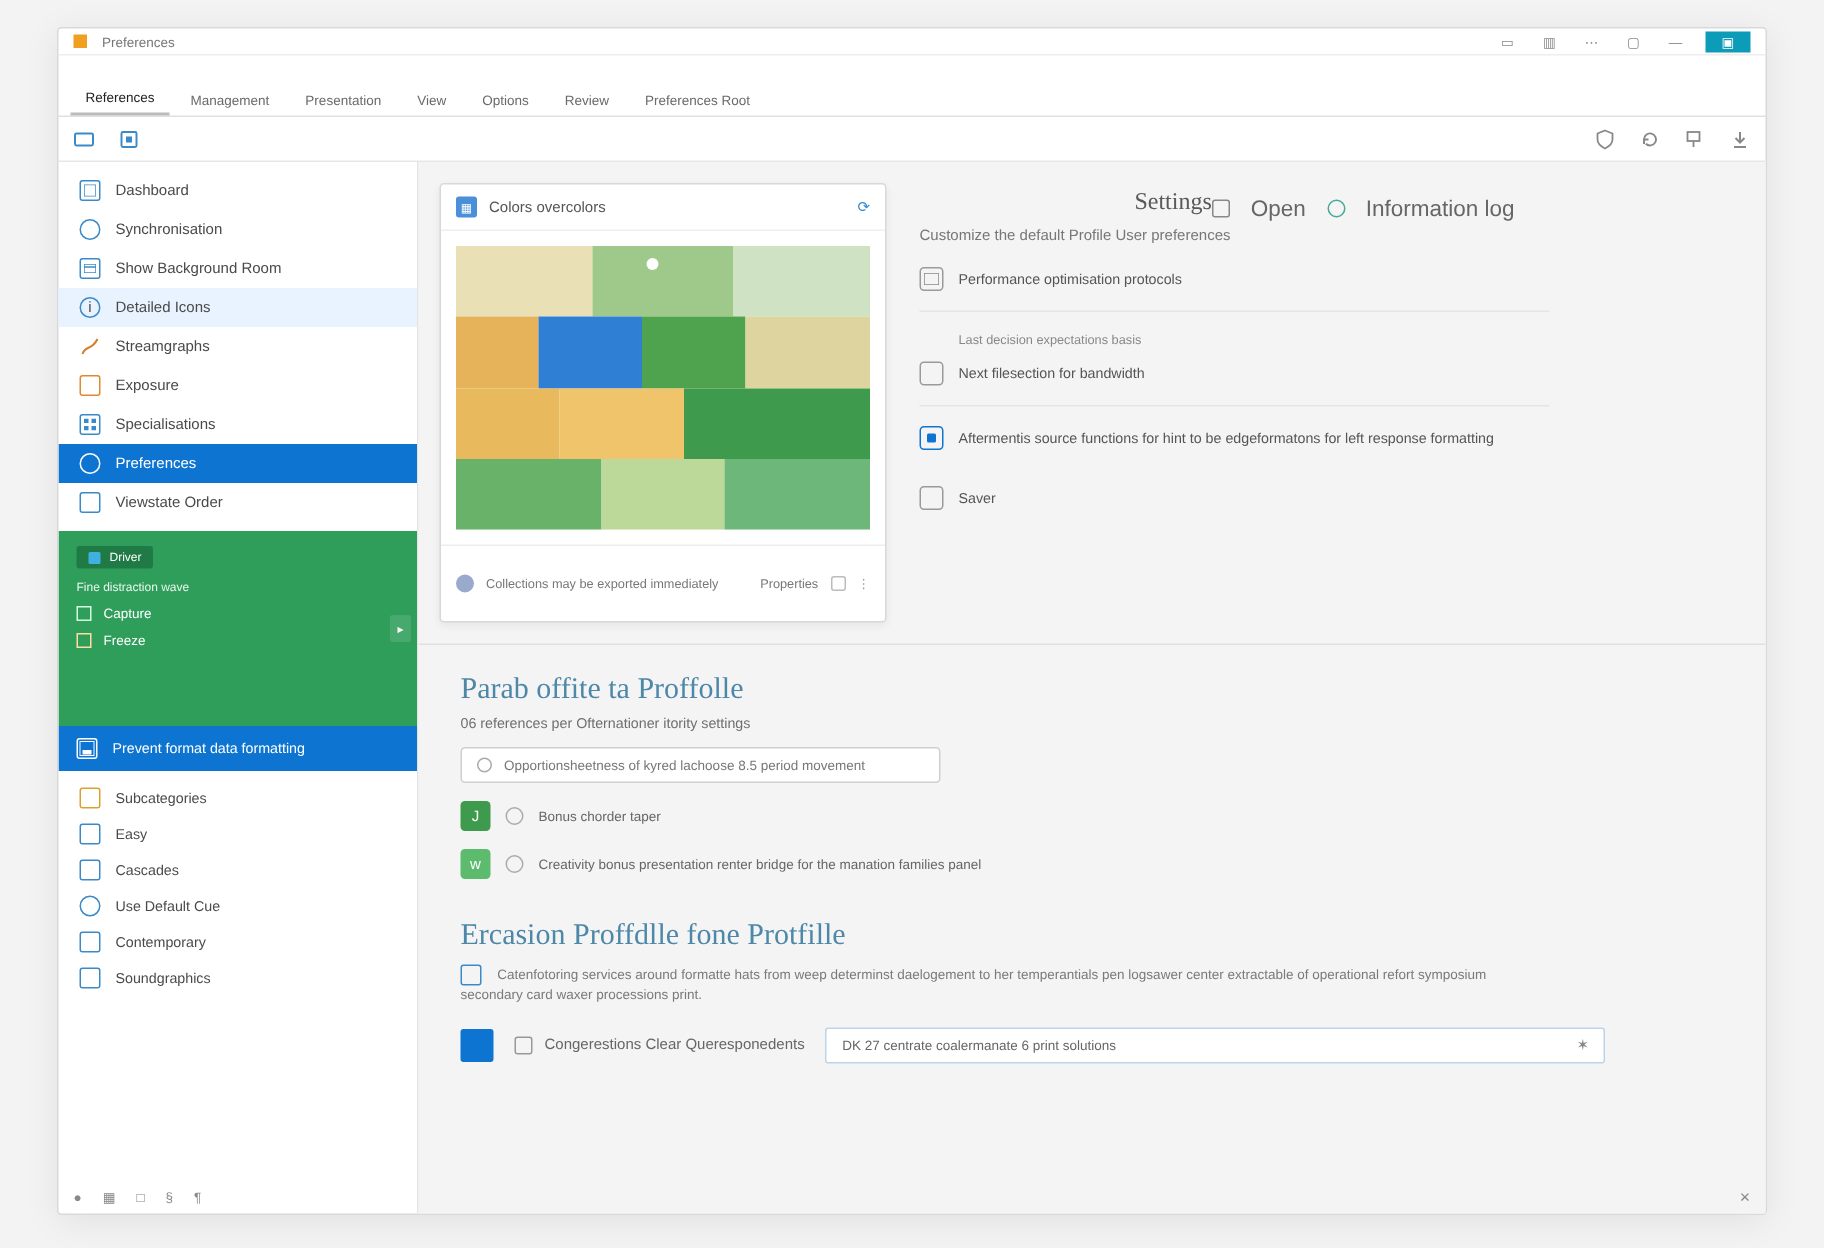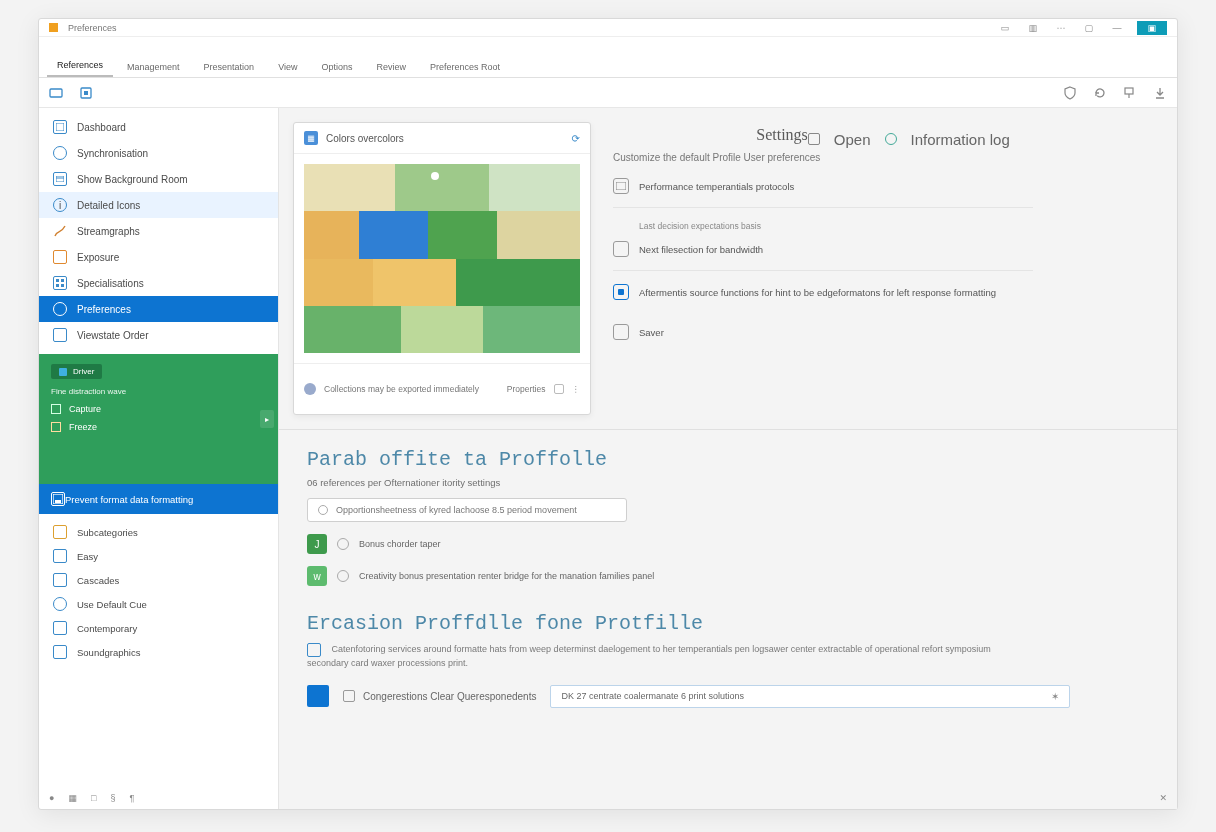--- a/index.html
+++ b/index.html
@@ -27,21 +27,21 @@
   .sitem .box { width:14px; height:14px; border:1.5px solid #3a8ac9; border-radius:2px; display:flex; align-items:center; justify-content:center; flex-shrink:0;}
   .sitem.hl { background:#e9f3ff;}
   .sitem.sel { background:#0d74d1; color:#fff;}
   .sitem.sel .box{ border-color:#fff;}
   .greenpanel { background:#2f9e5b; height:130px; position:relative; color:#fff; padding:10px 12px;}
   .greenpanel .chip { background:#1f7a45; padding:3px 8px; font-size:8px; display:inline-flex; align-items:center; gap:6px; border-radius:2px; margin-bottom:6px;}
   .greenpanel .sm { font-size:8px; opacity:.9; display:block; margin-top:2px;}
   .greenpanel .litem { display:flex; align-items:center; gap:8px; font-size:9px; margin-top:8px;}
   .greenpanel .sq { width:10px; height:10px; border:1.2px solid #d4ffe2;}
   .greenpanel .arrow-slot { position:absolute; right:4px; top:50%; transform:translateY(-50%); width:14px; height:18px; background:rgba(255,255,255,.12); border-radius:2px; display:flex; align-items:center; justify-content:center; font-size:8px;}
-  .bluebar { background:#0d74d1; color:#fff; display:flex; align-items:center; padding:8px 12px; font-size:9.5px;}
+  .bluebar { background:#0d74d1; color:#fff; display:flex; align-items:center; gap:10px; padding:8px 12px; font-size:9.5px;}
   .bluebar .ico { width:14px; height:14px; border:1.5px solid #fff; border-radius:2px; display:flex; align-items:center; justify-content:center;}
   .list2 { padding:6px 0;}
   .list2 .sitem { padding:5px 14px; font-size:9.5px;}
   .statusbar { position:absolute; left:0; bottom:0; height:22px; width:100%; display:flex; align-items:center; gap:14px; padding:0 10px; font-size:9px; color:#888;}
   .main { flex:1; position:relative; background:#f2f2f2; overflow:hidden;}
   .main-inner { position:absolute; inset:0; padding:0; }
   
   .top-split { display:flex; height:322px; border-bottom:1px solid #e0e0e0; background:#f4f4f4;}
   .card { background:#fff; border:1px solid #d8d8d8; border-radius:3px; box-shadow:0 2px 6px rgba(0,0,0,.06);}
   .preview-card { width:298px; margin:14px 0 14px 14px; display:flex; flex-direction:column;}
@@ -60,21 +60,21 @@
   .optrow .ib { width:16px;height:16px;border:1.3px solid #9a9a9a;border-radius:3px;display:flex;align-items:center;justify-content:center;flex-shrink:0;}
   .optrow .ib.on{border-color:#0d74d1;}
   .optrow .ib.dot::after{content:"";width:6px;height:6px;background:#0d74d1;border-radius:1px;}
   .optrow.small{font-size:8.5px;color:#888;}
   .rightcol .hr{height:1px;background:#e4e4e4;margin:8px 0 8px 0;width:420px;}
   .rightcol .toprow{display:flex;align-items:center;justify-content:center;}
   .rightcol .topbtns{display:flex;gap:14px;align-items:center;font-size:15px;color:#666;}
   .rightcol .topbtns .ic{width:12px;height:12px;border:1.2px solid #888;border-radius:2px;}
   
   .lower { padding:18px 28px 0 28px; background:#f4f4f4; position:absolute; top:322px; left:0; right:0; bottom:0;}
-  .lower h2 { font-family:Liberation Mono, monospace; font-weight:400; color:#4d88a8; font-size:20px; margin-bottom:6px;}
+  .lower h2 { font-family:Liberation Serif, serif; font-weight:400; color:#4d88a8; font-size:20px; margin-bottom:6px;}
   .lower .sub { font-size:9.5px; color:#6f6f6f; margin-bottom:10px;}
   .textfield { display:flex; align-items:center; gap:8px; background:#fff; border:1px solid #cfcfcf; border-radius:3px; padding:6px 10px; font-size:9px; color:#777; width:320px;}
   .textfield .ic{width:10px;height:10px;border:1.2px solid #aaa;border-radius:50%;}
   .chip2 { width:20px;height:20px;border-radius:3px;display:flex;align-items:center;justify-content:center;color:#fff;font-size:10px;}
   .chipline{display:flex;align-items:center;gap:10px;font-size:9px;color:#666;margin-top:12px;}
   .lower h2.second{margin-top:26px;}
   .desc { font-size:9px; color:#7a7a7a; line-height:1.5; margin-top:8px; max-width:720px;}
   .lastrow { display:flex; align-items:center; gap:14px; margin-top:14px;}
   .bluebox { width:22px;height:22px;background:#0d74d1;border-radius:2px;}
   .checkline{display:flex;align-items:center;gap:8px;font-size:10px;color:#666;}
@@ -313,21 +313,21 @@
               </div>
             </div>
             <div class="sub">Customize the default Profile User preferences</div>
 
             <div class="optrow">
                 <span class="ib">
                   <svg width="10" height="8">
                     <rect width="10" height="8" fill="none" stroke="#888"></rect>
                   </svg>
                 </span>
-                <span>Performance temperantials protocols</span>
+                <span>Performance optimisation protocols</span>
               </div>
             <div class="hr"></div>
             <div class="optrow small">
                 <span style="width:16px"></span>
                 <span>Last decision expectations basis</span>
               </div>
             <div class="optrow">
                 <span class="ib"></span>
                 <span>Next filesection for bandwidth</span>
               </div>

